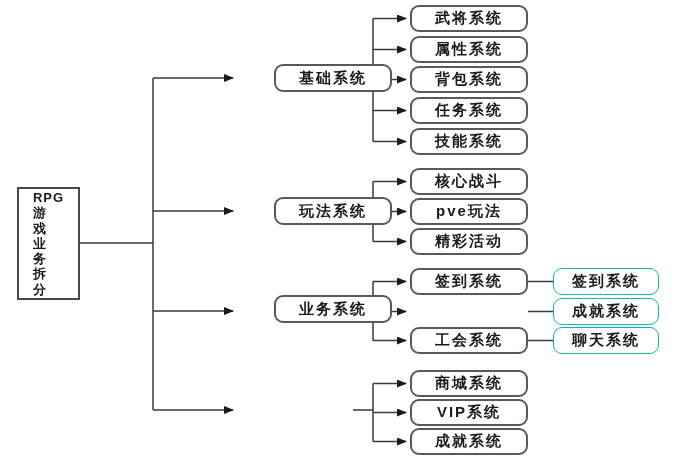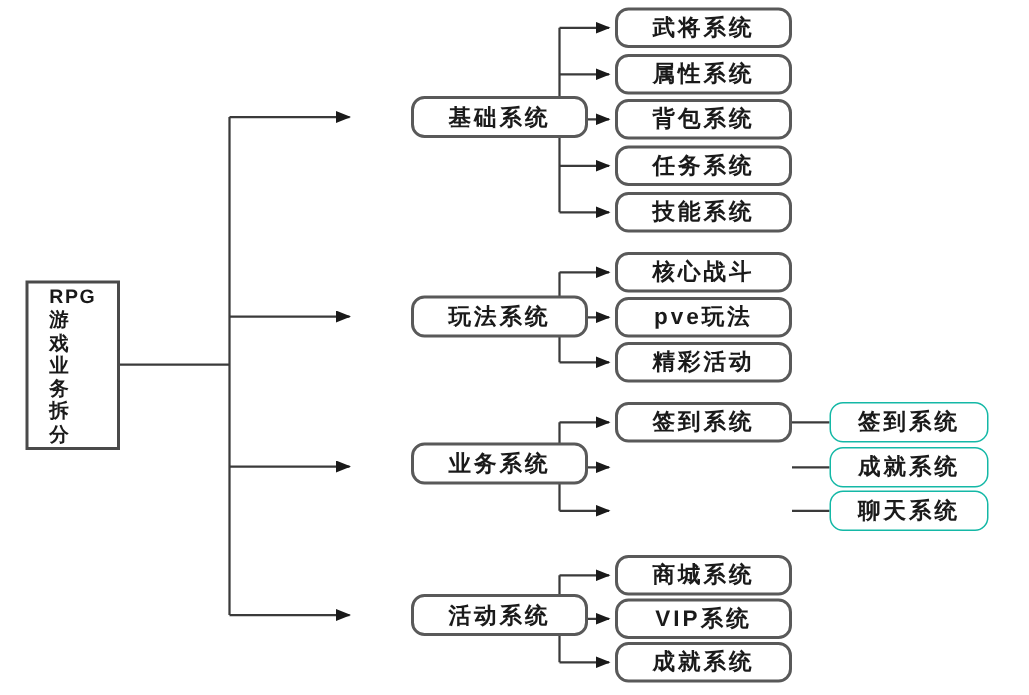--- a/index.html
+++ b/index.html
@@ -101,33 +101,33 @@
 游
 戏
 业
 务
 拆
 分</div>
 
   <div class="node l1" style="top:64px">基础系统</div>
   <div class="node l1" style="top:197px">玩法系统</div>
   <div class="node l1" style="top:295px">业务系统</div>
-  <div class="node l1" style="top:396px">活动系统</div>
 
   <div class="node leaf" style="top:5px">武将系统</div>
   <div class="node leaf" style="top:36px">属性系统</div>
   <div class="node leaf" style="top:66px">背包系统</div>
   <div class="node leaf" style="top:97px">任务系统</div>
   <div class="node leaf" style="top:128px">技能系统</div>
 
   <div class="node leaf" style="top:168px">核心战斗</div>
   <div class="node leaf" style="top:198px">pve玩法</div>
   <div class="node leaf" style="top:228px">精彩活动</div>
 
   <div class="node leaf" style="top:268px">签到系统</div>
+  <div class="node leaf" style="top:327px">工会系统</div>
 
   <div class="node leaf2" style="top:268px">签到系统</div>
   <div class="node leaf2" style="top:298px">成就系统</div>
   <div class="node leaf2" style="top:327px">聊天系统</div>
 
   <div class="node leaf" style="top:370px">商城系统</div>
   <div class="node leaf" style="top:399px">VIP系统</div>
   <div class="node leaf" style="top:428px">成就系统</div>
 
 </div>

